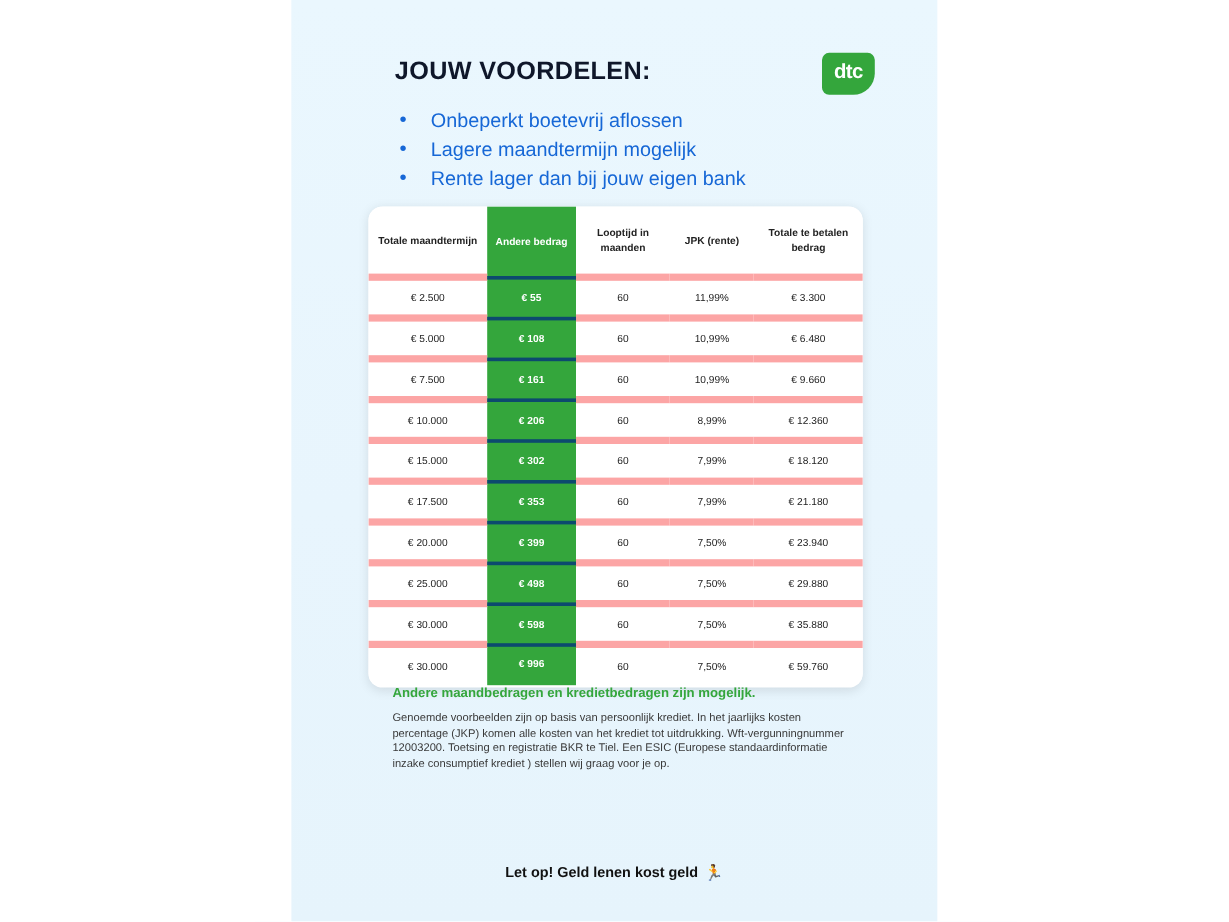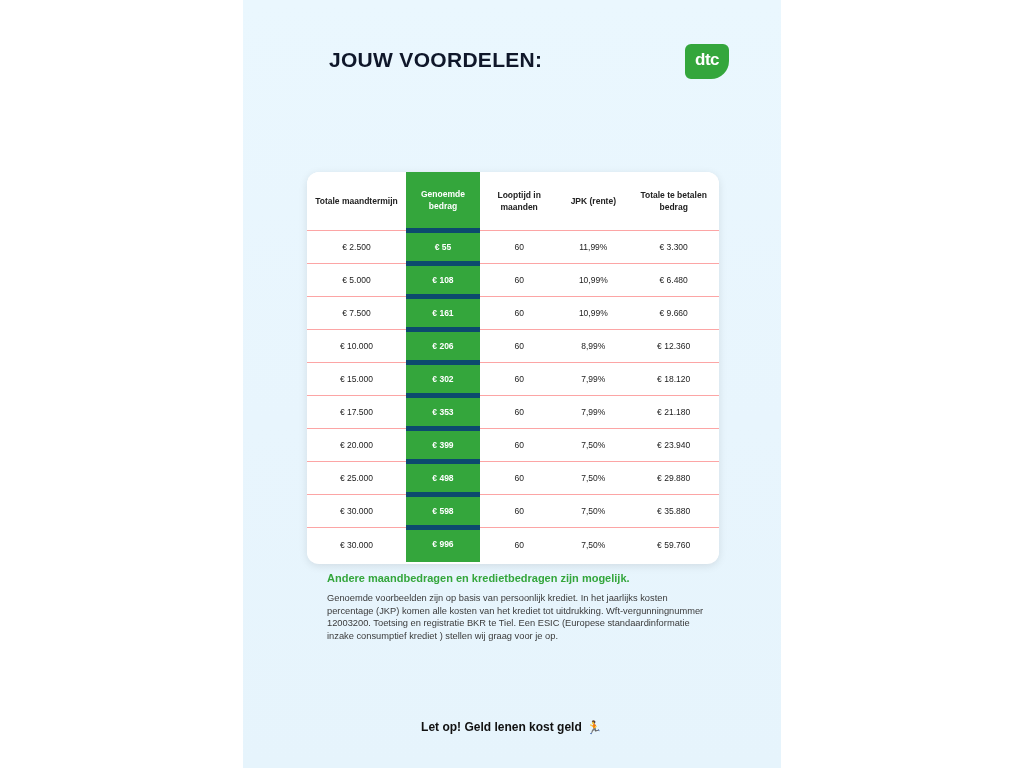--- a/index.html
+++ b/index.html
@@ -104,28 +104,28 @@
   }
   table.rates th.hl {
     background: #34a63c;
     color: #ffffff;
   }
   table.rates td {
     font-size: 8.5px;
     color: #222222;
     text-align: center;
     padding: 9px 2px;
-    border-top: 1px solid #fca5a5;
+    border-top: 6px solid #fca5a5;
     background: #ffffff;
   }
   table.rates td.hl {
     background: #34a63c;
     color: #ffffff;
     font-weight: bold;
-    border-top: 5px solid #0c4a6e;
+    border-top: 3px solid #0c4a6e;
   }
   table.rates tr:last-child td.hl {
     padding-bottom: 13px;
   }
   col.c0 { width: 24%; }
   col.c1 { width: 18%; }
   col.c2 { width: 19%; }
   col.c3 { width: 17%; }
   col.c4 { width: 22%; }
 
@@ -180,34 +180,39 @@
 <div id="page">
   <div id="poster">
     <div id="poster-inner"></div>
 
     <div class="headline">JOUW VOORDELEN:</div>
 
     <div class="logo">
       <div class="logo-text">dtc</div>
     </div>
 
+    <ul class="benefits">
+      <li>Onbeperkt boetevrij aflossen</li>
+      <li>Lagere maandtermijn mogelijk</li>
+      <li>Rente lager dan bij jouw eigen bank</li>
+    </ul>
 
     <div class="card">
       <table class="rates">
         <colgroup>
           <col class="c0">
             <col class="c1">
             <col class="c2">
             <col class="c3">
             <col class="c4">
         </colgroup>
         <thead>
           <tr>
             <th>Totale maandtermijn</th>
-            <th class="hl">Genoemde bedrag</th>
+            <th class="hl">Andere bedrag</th>
             <th>Looptijd in maanden</th>
             <th>JPK (rente)</th>
             <th>Totale te betalen bedrag</th>
           </tr>
         </thead>
         <tbody>
           <tr>
             <td>€ 2.500</td>
             <td class="hl">€ 55</td>
             <td>60</td>

